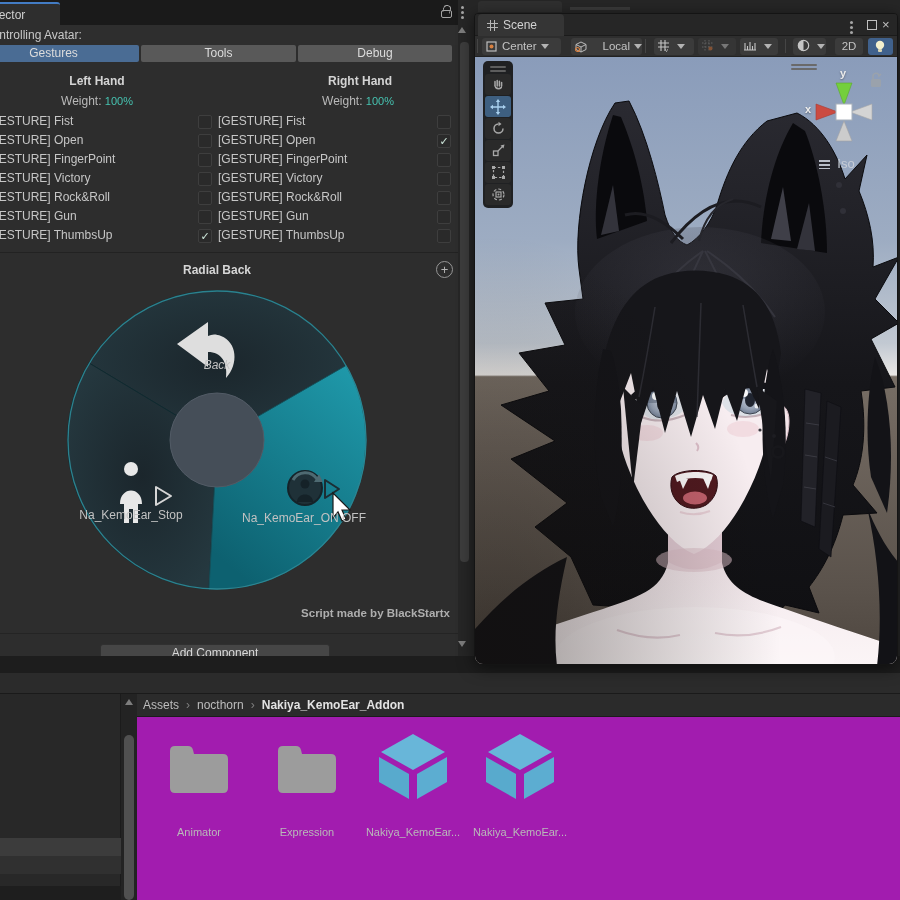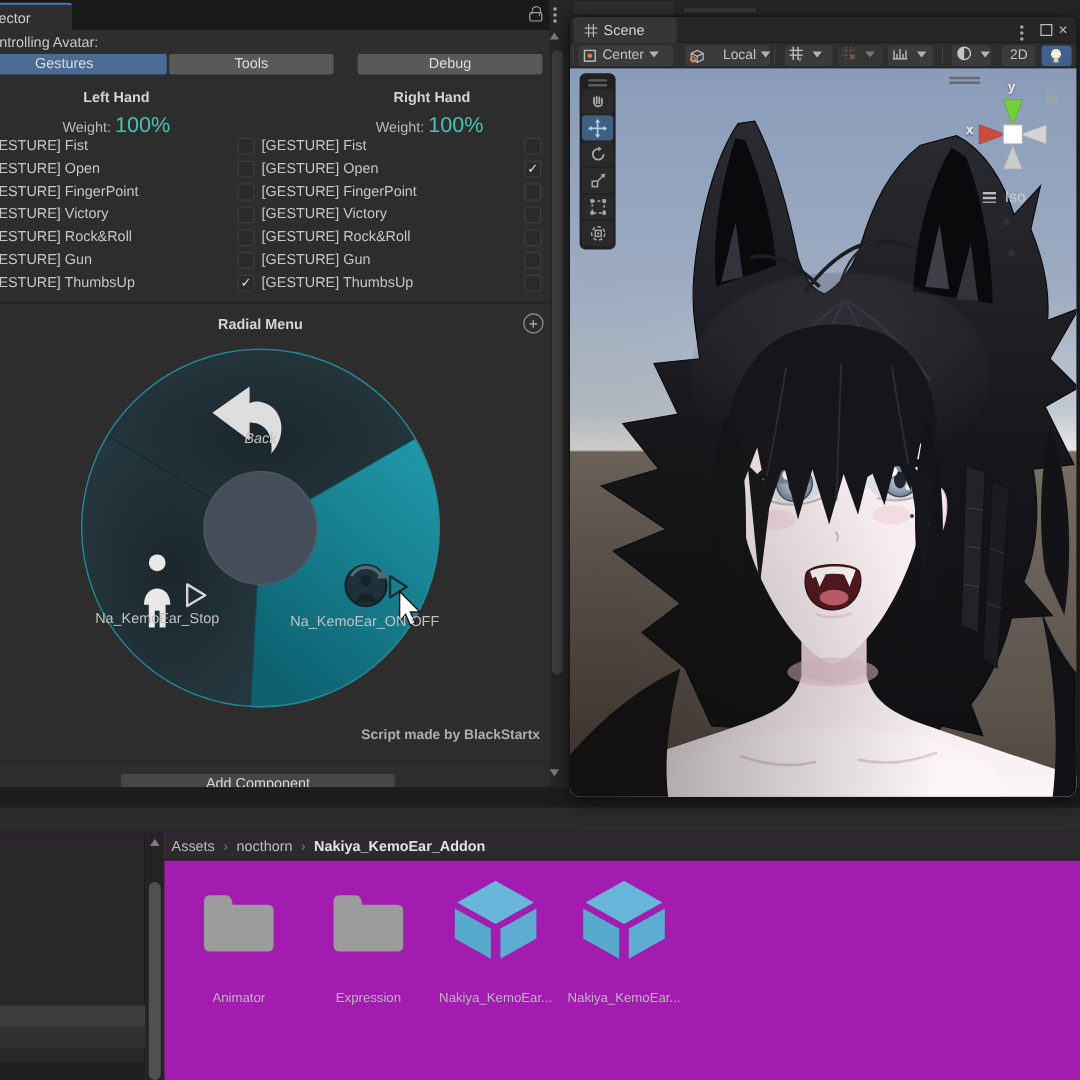--- a/index.html
+++ b/index.html
@@ -18,21 +18,21 @@
   .lockico{width:11px;height:8px;border:1.5px solid #a5a5a5;border-radius:2px;}
   .lockico::before{content:"";position:absolute;left:1px;top:-6px;width:6px;height:7px;border:1.5px solid #a5a5a5;border-bottom:none;border-radius:4px 4px 0 0;transform:rotate(14deg);}
   .avatar-row{left:0;top:25px;width:458px;height:20px;background:#2e2e2e;}
   .objfield{left:130px;top:2px;width:322px;height:16px;background:#313131;border:1px solid #212121;border-radius:2px;color:#d2d2d2;}
   .picker{right:2px;top:2px;width:10px;height:10px;border:1.5px solid #9a9a9a;border-radius:50%;}
   .picker::after{content:"";position:absolute;left:2.2px;top:2.2px;width:3px;height:3px;border-radius:50%;background:#9a9a9a;}
   .mode-tab{top:45px;height:17px;background:#595959;border-radius:2px;color:#dcdcdc;text-align:center;line-height:16px;}
   .mode-tab.active{background:#4a6c94;}
   .hand-title{top:74px;width:160px;font-weight:bold;color:#d4d4d4;text-align:center;}
   .weight{top:94px;width:160px;text-align:center;color:#b9b9b9;}
-  .weight b{color:#46c2b0;font-weight:normal;font-size:18px;}
+  .weight b{color:#46c2b0;font-weight:normal;font-size:11px;}
   .grow{height:19px;line-height:19px;color:#c6c6c6;white-space:nowrap;}
   .cb{width:14px;height:14px;background:#2a2a2a;border:1px solid #3e3e3e;border-radius:2px;color:#cfe8dc;font-size:11px;line-height:12px;text-align:center;font-weight:bold;}
   .sep{left:0;width:458px;height:1px;background:#222;}
   .radial-title{top:263px;left:67px;width:300px;text-align:center;font-weight:bold;color:#d6d6d6;}
   .plusbtn{left:436px;top:261px;width:17px;height:17px;border:1.5px solid #969696;border-radius:50%;color:#b5b5b5;text-align:center;line-height:15px;font-size:13px;}
   .rlabel{color:#c2c2c2;text-align:center;white-space:nowrap;}
   .credit{top:607px;left:230px;width:220px;text-align:right;color:#aeaeae;font-weight:bold;font-size:11.5px;}
   .addcomp{left:100px;top:644px;width:230px;height:18px;background:#464646;border:1px solid #303030;border-radius:3px;color:#d8d8d8;text-align:center;line-height:16px;}
   .scroll-thumb{background:#3d3d3d;border-radius:4px;}
   .tri-up{width:0;height:0;border-left:4px solid transparent;border-right:4px solid transparent;border-bottom:6px solid #7d7d7d;}
@@ -84,21 +84,21 @@
         <span style="left:2px;">Inspector</span>
       </div>
       <div class="a lockico" style="left:441px;top:10px;"></div>
     </div>
 
     <div class="a avatar-row">
       <span class="a" style="left:-16px;top:3px;color:#c8c8c8;">Controlling Avatar:</span>
     </div>
 
     <div class="a mode-tab active" style="left:-32px;width:171px;"><span>Gestures</span></div>
-    <div class="a mode-tab" style="left:141px;width:137px;"><span>Tools</span></div>
+    <div class="a mode-tab" style="left:141px;width:155px;"><span>Tools</span></div>
     <div class="a mode-tab" style="left:298px;width:154px;"><span>Debug</span></div>
 
     <div class="a hand-title" style="left:17px;">Left Hand</div>
     <div class="a hand-title" style="left:280px;">Right Hand</div>
     <div class="a weight" style="left:17px;">
       <span>Weight:</span> <b>100%</b>
     </div>
     <div class="a weight" style="left:278px;">
       <span>Weight:</span> <b>100%</b>
     </div>
@@ -129,21 +129,21 @@
 
     <div class="a cb" style="left:437px;top:115px;"></div>
     <div class="a cb on" style="left:437px;top:134px;">✓</div>
     <div class="a cb" style="left:437px;top:153px;"></div>
     <div class="a cb" style="left:437px;top:172px;"></div>
     <div class="a cb" style="left:437px;top:191px;"></div>
     <div class="a cb" style="left:437px;top:210px;"></div>
     <div class="a cb" style="left:437px;top:229px;"></div>
 
     <div class="a sep" style="top:252px;"></div>
-    <div class="a radial-title">Radial Menu</div>
+    <div class="a radial-title">Radial Back</div>
     <div class="a plusbtn">+</div>
 
     <svg class="a" style="left:67px;top:290px;" width="300" height="300" viewBox="0 0 300 300">
       <defs>
         <radialGradient id="secG" cx="50%" cy="50%" r="60%">
           <stop offset="0%" stop-color="#1b262c"></stop>
             <stop offset="100%" stop-color="#25383f"></stop>
         </radialGradient>
         <linearGradient id="hiG" x1="0.9" y1="0" x2="0.3" y2="1">
           <stop offset="0%" stop-color="#1f99aa"></stop>

